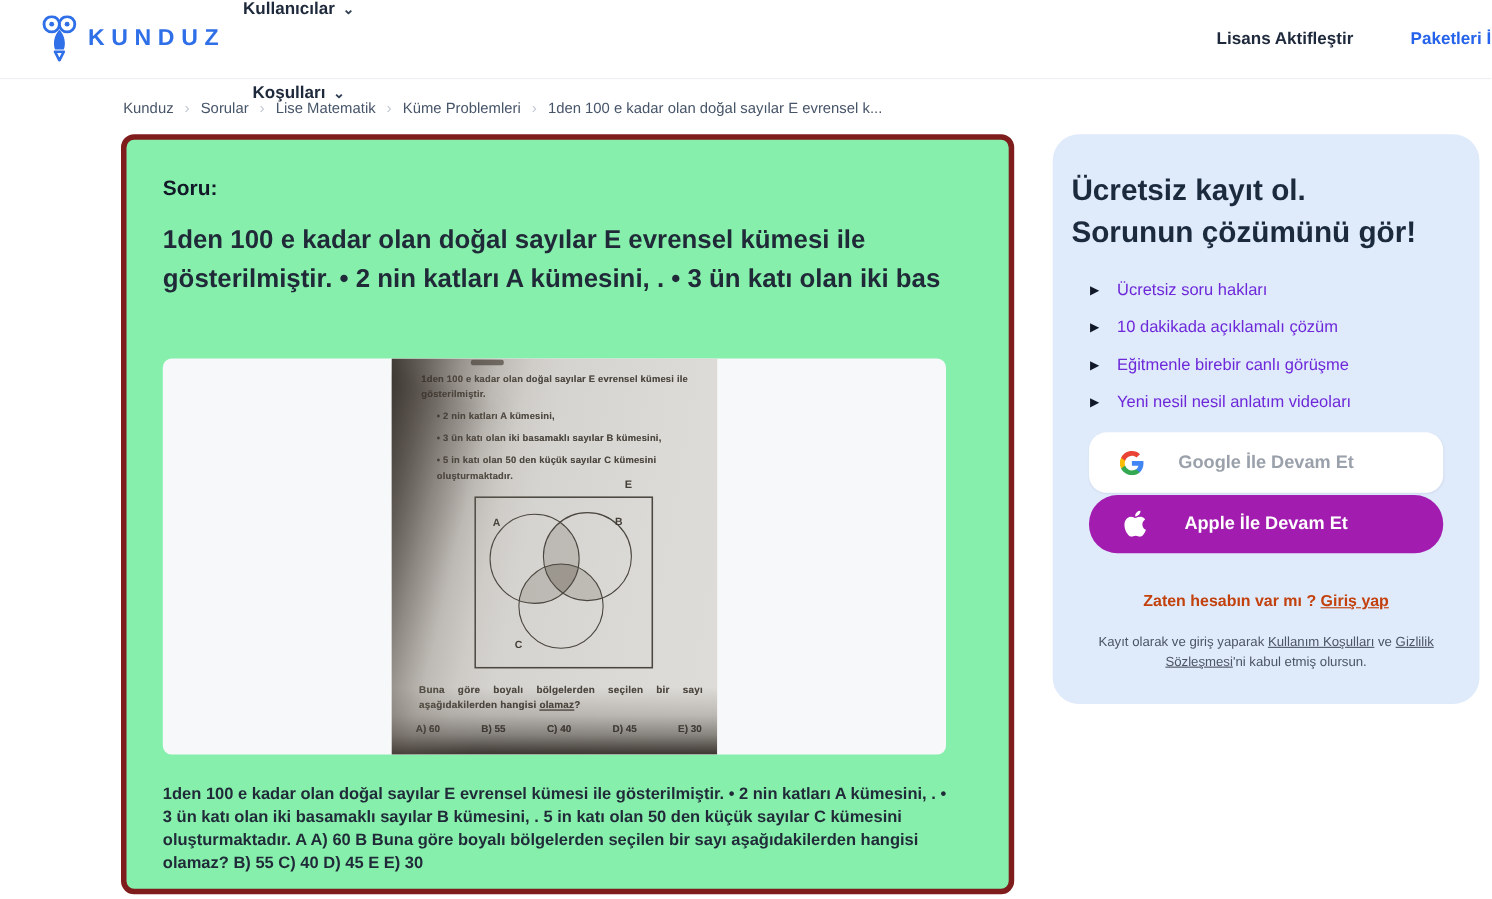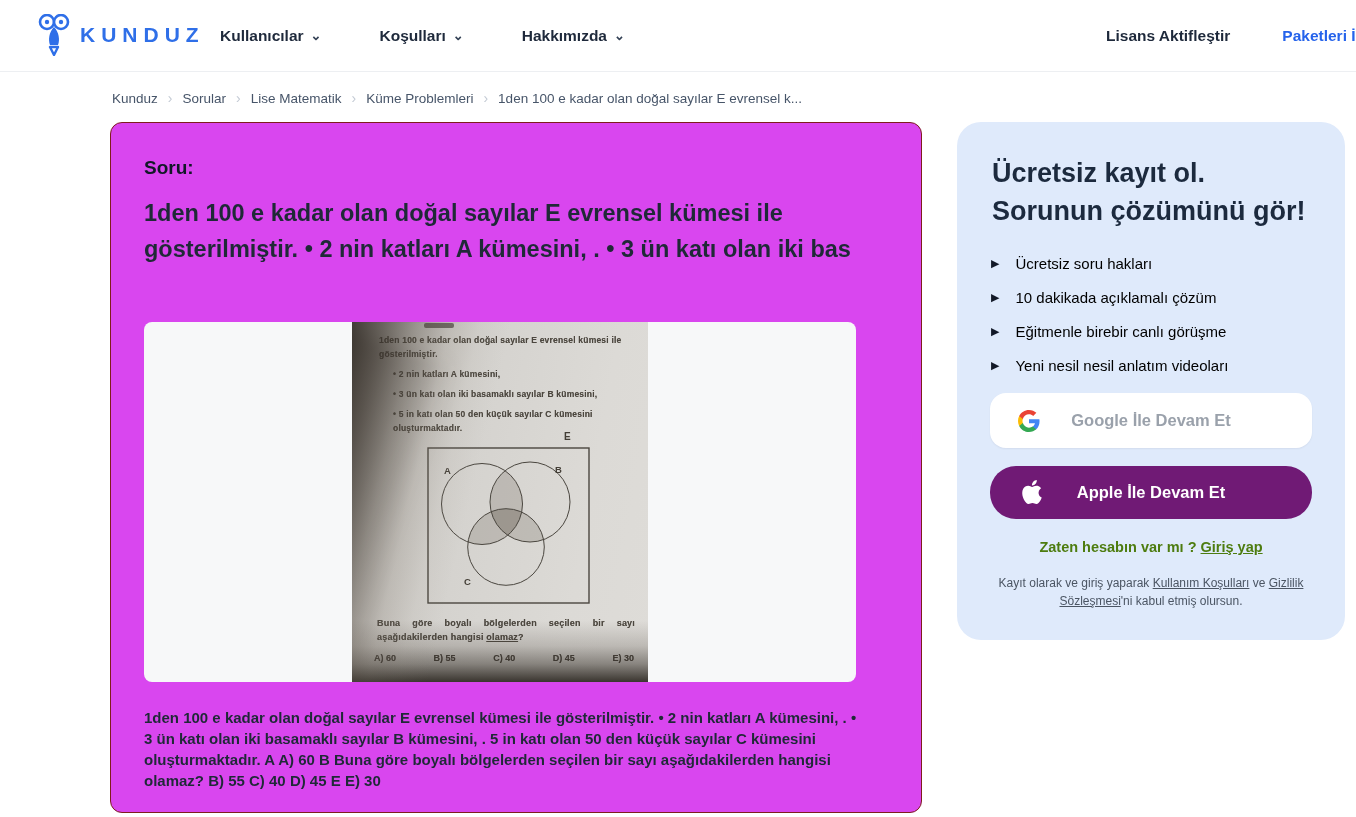--- a/index.html
+++ b/index.html
@@ -5,37 +5,37 @@
   * { margin:0; padding:0; box-sizing:border-box; }
   html,body { width:1356px; height:817px; overflow:hidden; background:#fff;
     font-family:"Liberation Sans", sans-serif; color:#1f2937; }
   .page { position:relative; width:1356px; height:817px; }
 
   
   .navbar { position:absolute; left:0; top:0; width:1356px; height:72px;
     background:#fff; border-bottom:1px solid #edeff2; display:flex; align-items:center; }
   .brand { position:absolute; left:36px; top:14px; display:flex; align-items:center; gap:8px; cursor:pointer; }
   .brand-word { font-size:21px; font-weight:700; letter-spacing:6px; color:#2f6fe8; }
-  .nav-menu { position:absolute; left:220px; top:0; height:72px; display:flex; align-items:center; gap:58px; }
+  .nav-menu { position:absolute; left:220px; top:0; height:72px; display:flex; align-items:center; gap:58px;flex-direction:column; }
   .nav-item { display:flex; align-items:center; gap:7px; font-size:15.5px; font-weight:600; color:#1e293b; cursor:pointer; }
   .chev { font-size:13px; color:#334155; line-height:1; transform:translateY(-1px); }
   .nav-right { position:absolute; left:1106px; top:0; height:72px; display:flex; align-items:center; gap:52px; white-space:nowrap; }
   .nav-license { font-size:15.5px; font-weight:600; color:#1e293b; cursor:pointer; }
   .nav-packages { font-size:15.5px; font-weight:700; color:#2563eb; cursor:pointer; }
 
   
   .breadcrumb { position:absolute; left:112px; top:90px; display:flex; align-items:center; gap:10px;
     font-size:13.5px; color:#475569; white-space:nowrap; }
   .crumb { cursor:pointer; }
   .crumb-sep { color:#c3cad4; font-size:14px; }
   .crumb-current { color:#475569; }
 
   
   .card { position:absolute; left:110px; top:122px; width:812px; height:691px;
-    background:#d946ef; border:1px solid #7f1d1d; border-radius:12px; }
+    background:#86efac; border:5px solid #7f1d1d; border-radius:12px; }
   .soru-label { position:absolute; left:33px; top:34px; font-size:19px; font-weight:700; color:#111827; }
   .q-title { position:absolute; left:33px; top:72px; width:714px; font-size:23.5px; line-height:36px;
     font-weight:700; color:#1f2937; }
   .q-full { position:absolute; left:33px; top:584px; width:714px; font-size:15px; line-height:21px;
     font-weight:700; color:#1f2937; }
 
   
   .img-box { position:absolute; left:33px; top:199px; width:712px; height:360px;
     background:#f7f8f9; border-radius:8px; }
 
@@ -59,37 +59,37 @@
       linear-gradient(to top, rgba(40,35,29,0.9) 0%, rgba(52,46,39,0.5) 5%, rgba(70,62,54,0.22) 10%, rgba(0,0,0,0) 17%);
   }
   .shadow-wedge { position:absolute; left:-130px; top:-40px; width:250px; height:480px;
     transform:rotate(20deg); transform-origin:top left; pointer-events:none;
     background:linear-gradient(to right, rgba(40,35,29,0.8), rgba(40,35,29,0.3) 68%, rgba(0,0,0,0));
     filter:blur(9px); }
 
   
   .cta { position:absolute; left:957px; top:122px; width:388px; height:518px;
     background:#dfeafb; border-radius:24px; }
-  .cta-title { position:absolute; left:35px; top:32px; font-size:27px; line-height:38px;
+  .cta-title { position:absolute; left:17px; top:32px; font-size:27px; line-height:38px;
     font-weight:700; color:#1c2a3e; }
   .benefits { position:absolute; left:34px; top:124px; }
   .benefit { display:flex; align-items:center; gap:16px; height:34px; }
   .play { font-size:11px; color:#111827; }
-  .benefit-label { font-size:15px; color:#000000;text-align:right; }
+  .benefit-label { font-size:15px; color:#6d28d9;text-align:right; }
   .btn { position:absolute; left:33px; width:322px; display:flex; align-items:center;
     justify-content:center; cursor:pointer; }
   .btn-google { top:271px; height:55px; background:#fff; border-radius:16px;
     box-shadow:0 1px 2px rgba(16,24,40,0.06); }
   .btn-google .g-icon { position:absolute; left:28px; top:17px; }
   .btn-google span.lbl { font-size:16.5px; font-weight:700; color:#9aa1ab; }
-  .btn-apple { top:344px; height:53px; background:#701a75; border-radius:26px; }
+  .btn-apple { top:328px; height:53px; background:#a21caf; border-radius:26px; }
   .btn-apple .a-icon { position:absolute; left:30px; top:14px; }
   .btn-apple span.lbl { font-size:16.5px; font-weight:700; color:#fff; }
   .login-row { position:absolute; left:0; top:417px; width:388px; text-align:center;
-    font-size:14.5px; font-weight:700; color:#4d7c0f; }
+    font-size:14.5px; font-weight:700; color:#c2410c; }
   .login-link { text-decoration:underline; cursor:pointer; }
   .terms { position:absolute; left:38px; top:452px; width:312px; text-align:center;
     font-size:12px; line-height:18px; color:#4b5563; }
   .terms .tlink { text-decoration:underline; cursor:pointer; }
 </style>
 </head>
 <body>
 
 <div class="page">
 

